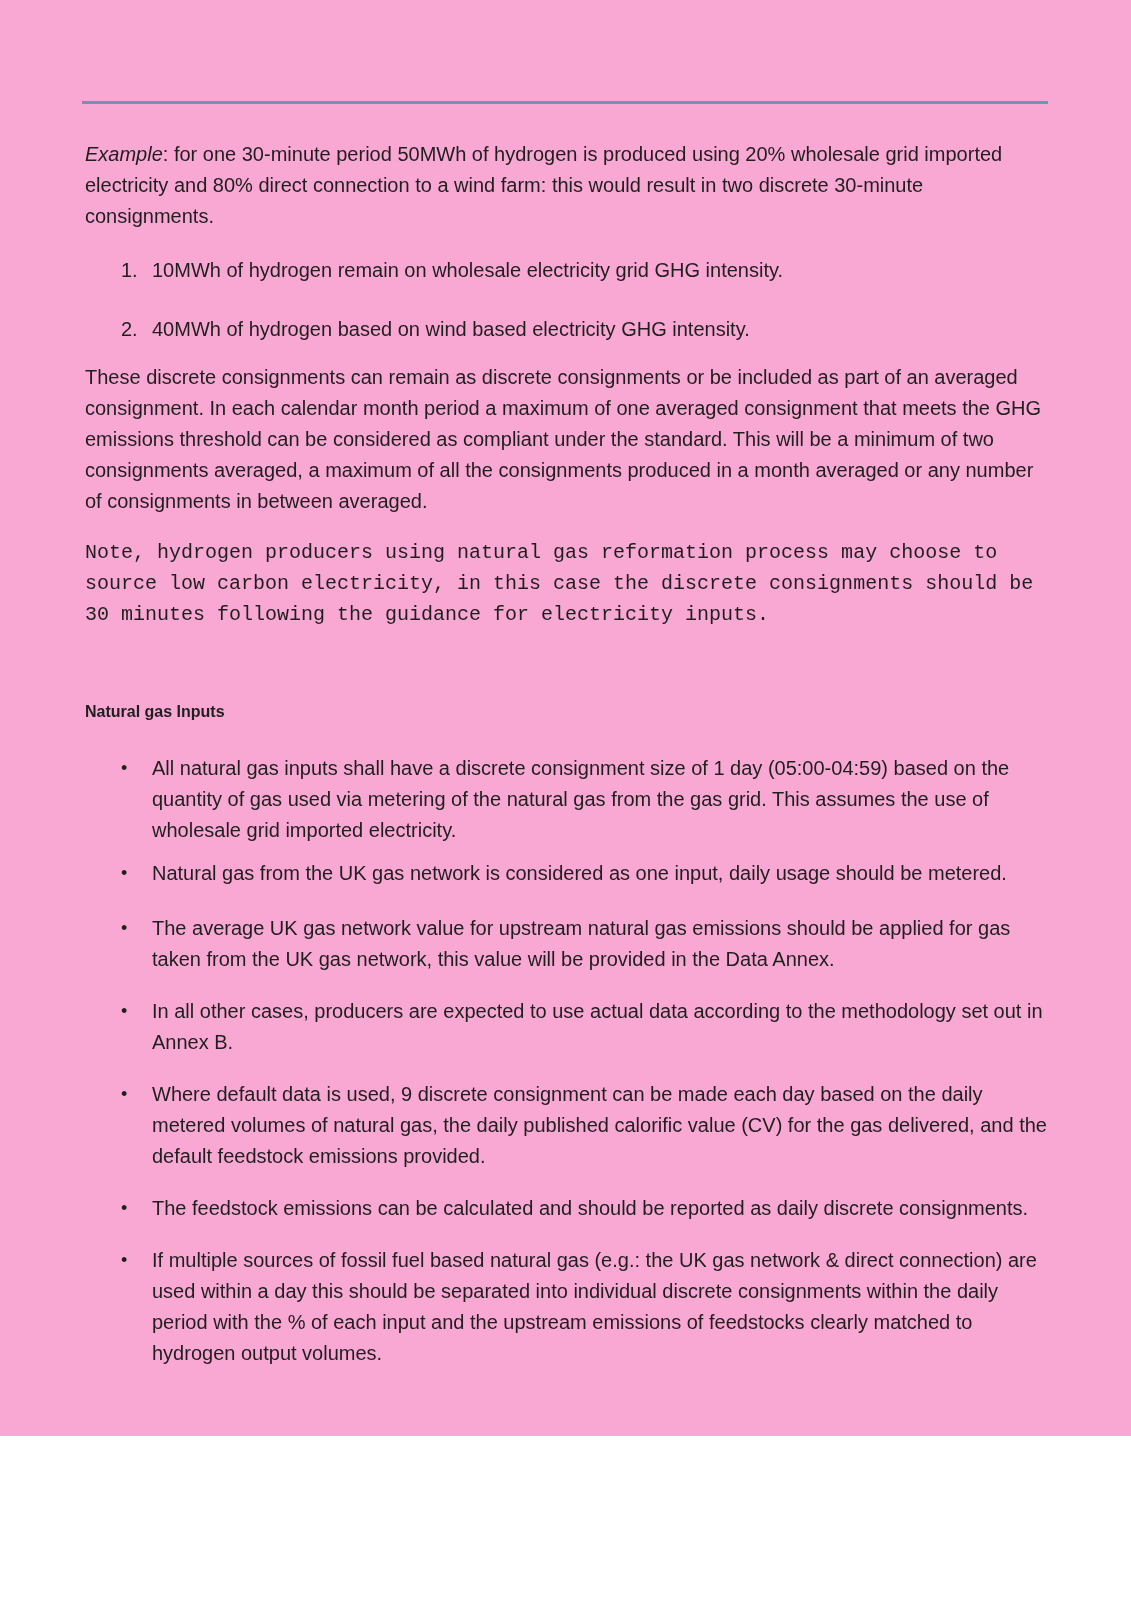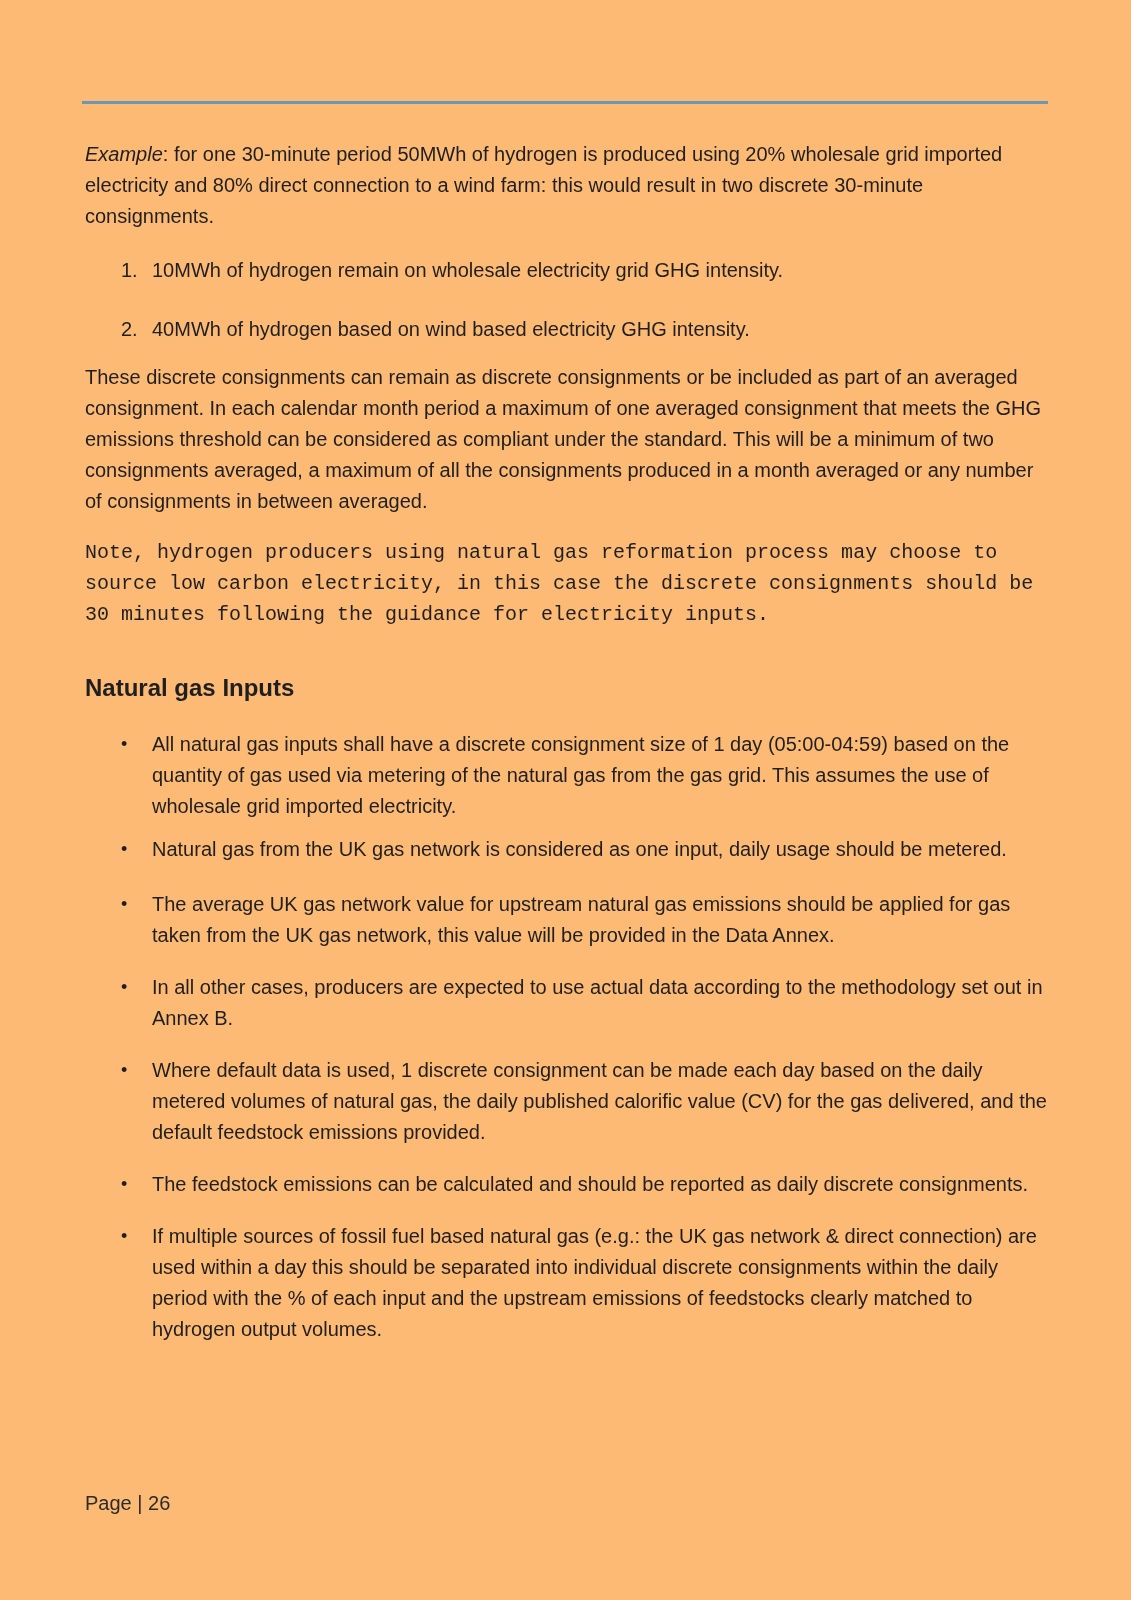--- a/index.html
+++ b/index.html
@@ -9,22 +9,22 @@
   }
   body {
     width: 1131px;
     height: 1600px;
     font-family: "Liberation Sans", "DejaVu Sans", sans-serif;
     color: #1f1f1f;
   }
   .page {
     position: relative;
     width: 1131px;
-    height: 1600px;
-    background: #fdba74;
+    height: 1436px;
+    background: #f9a8d4;
     overflow: hidden;
   }
   .content {
     position: absolute;
     left: 85px;
     top: 0;
     width: 963px;
   }
   .header-rule {
     margin-top: 101px;
@@ -52,23 +52,23 @@
   }
   .list-item .li-text { flex: 1; }
 
   .numbered-list { margin-top: 23px; }
   .numbered-list .list-item + .list-item { margin-top: 28px; }
 
   .p-averaging { margin-top: 17px; }
   .p-note { margin-top: 20px; font-family: Liberation Mono, monospace; }
 
   .section-heading {
-    margin-top: 42px;
+    margin-top: 66px;
     font-weight: bold;
-    font-size: 24px;
+    font-size: 16px;
     line-height: 31px;
   }
 
   .bullet-list { margin-top: 26px; }
   .bullet-item-2 { margin-top: 12px; }
   .bullet-item-3 { margin-top: 24px; }
   .bullet-item-4, .bullet-item-5, .bullet-item-6, .bullet-item-7 { margin-top: 21px; }
   .bullet-glyph { font-size: 18px; }
 
   .page-footer {
@@ -119,21 +119,21 @@
       <div class="list-item bullet-item-3">
         <span class="marker bullet-glyph">•</span>
         <span class="li-text">The average UK gas network value for upstream natural gas emissions should be applied for gas taken from the UK gas network, this value will be provided in the Data Annex.</span>
       </div>
       <div class="list-item bullet-item-4">
         <span class="marker bullet-glyph">•</span>
         <span class="li-text">In all other cases, producers are expected to use actual data according to the methodology set out in Annex B.</span>
       </div>
       <div class="list-item bullet-item-5">
         <span class="marker bullet-glyph">•</span>
-        <span class="li-text">Where default data is used, 1 discrete consignment can be made each day based on the daily metered volumes of natural gas, the daily published calorific value (CV) for the gas delivered, and the default feedstock emissions provided.</span>
+        <span class="li-text">Where default data is used, 9 discrete consignment can be made each day based on the daily metered volumes of natural gas, the daily published calorific value (CV) for the gas delivered, and the default feedstock emissions provided.</span>
       </div>
       <div class="list-item bullet-item-6">
         <span class="marker bullet-glyph">•</span>
         <span class="li-text">The feedstock emissions can be calculated and should be reported as daily discrete consignments.</span>
       </div>
       <div class="list-item bullet-item-7">
         <span class="marker bullet-glyph">•</span>
         <span class="li-text">If multiple sources of fossil fuel based natural gas (e.g.: the UK gas network &amp; direct connection) are used within a day this should be separated into individual discrete consignments within the daily period with the % of each input and the upstream emissions of feedstocks clearly matched to hydrogen output volumes.</span>
       </div>
     </div>

